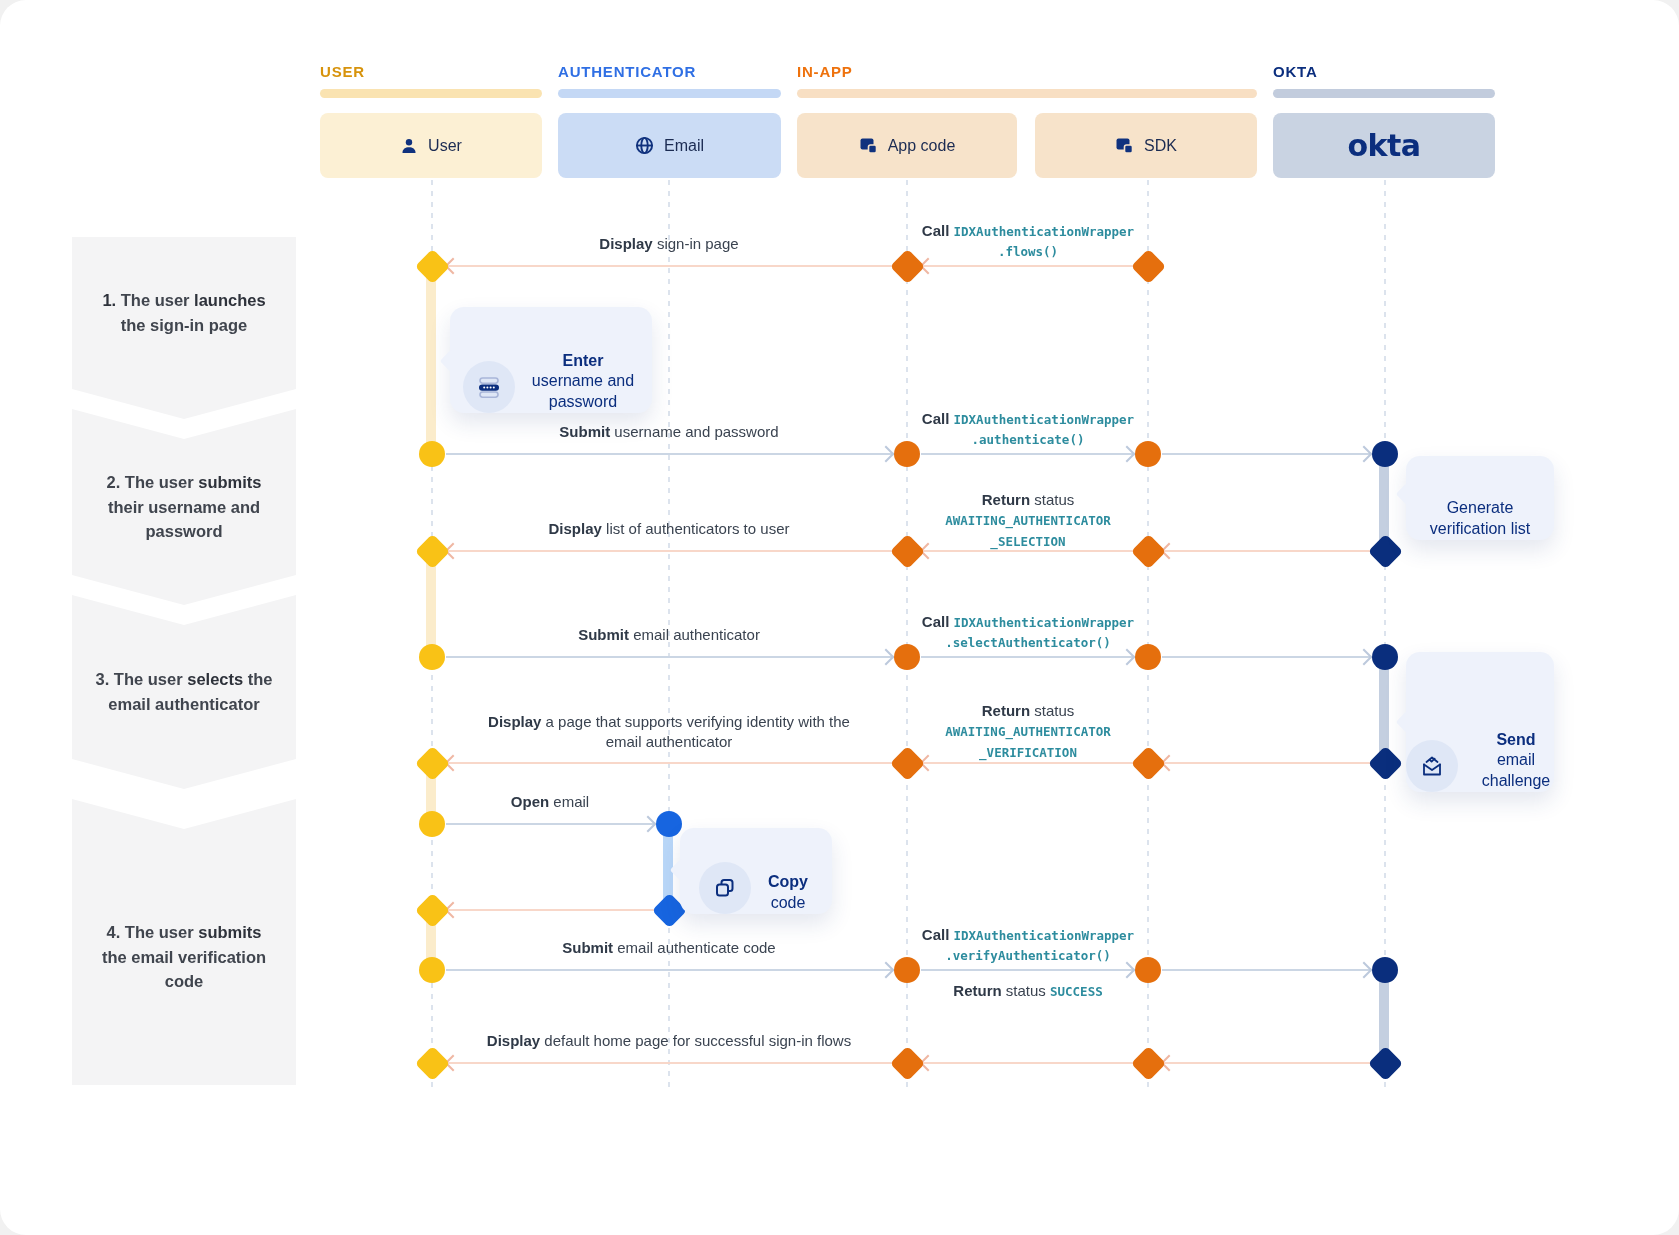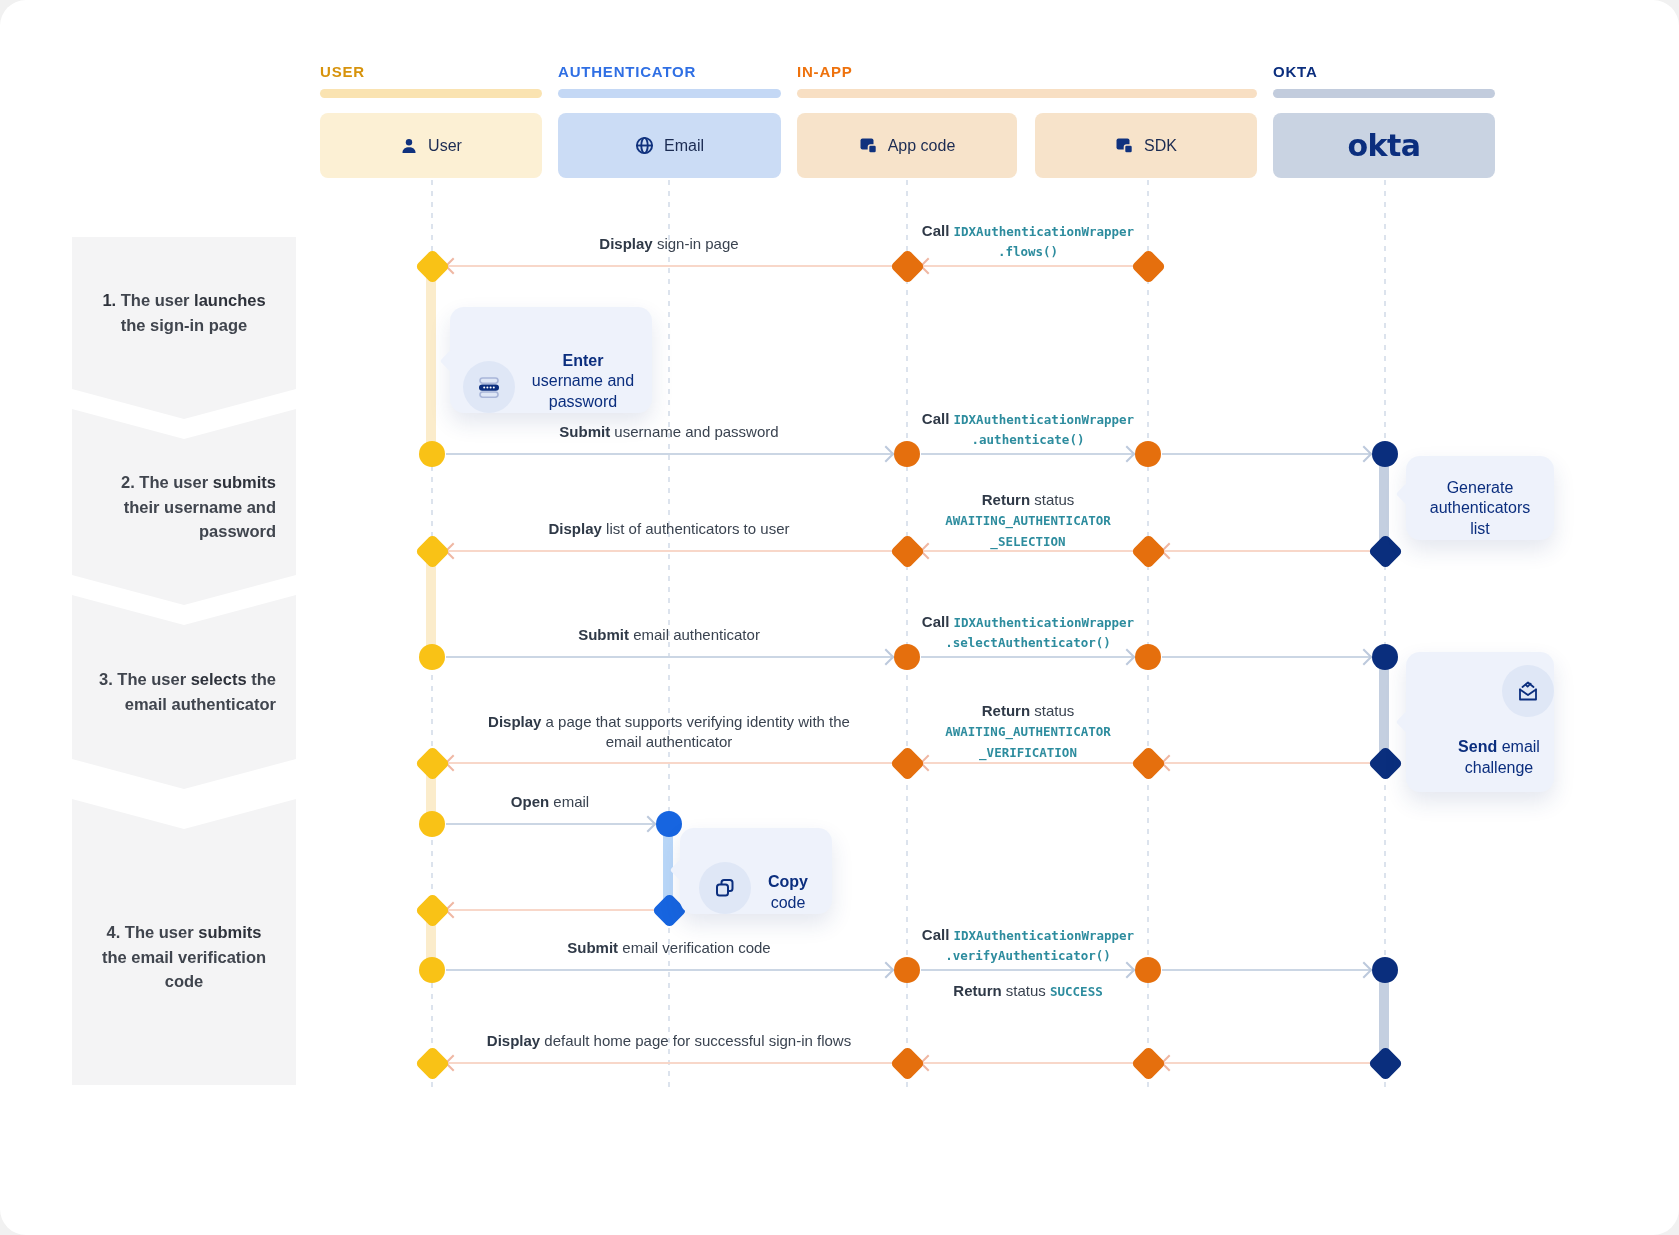--- a/index.html
+++ b/index.html
@@ -54,29 +54,29 @@
   
   .callout{position:absolute;background:var(--callout_bg);border-radius:14px;
     box-shadow:0 10px 22px rgba(35,60,120,.12);display:flex;align-items:flex-end;justify-content:center;
     color:var(--callout_text);font-size:16px;line-height:1.3;text-align:center;}
   .callout .tail{position:absolute;left:-7px;width:16px;height:16px;background:var(--callout_bg);
     transform:rotate(45deg);border-radius:3px;}
   .cicon{width:52px;height:52px;border-radius:50%;background:var(--callout_icon_bg);
     display:flex;align-items:center;justify-content:center;flex:none;}
   .callout b{font-weight:700;}
   .co-row{flex-direction:row;gap:12px;}
-  .co-col{flex-direction:column;gap:20px;}
+  .co-col{flex-direction:row;gap:20px;}
 
   
   .step{position:absolute;left:72px;width:224px;background:var(--step_bg);
     display:flex;align-items:center;justify-content:center;text-align:center;
     font-size:16.5px;line-height:1.5;color:var(--step_text);padding:0 20px;font-weight:bold;}
   .step b{color:#2E323B;}
   .clip-first{clip-path:polygon(0 0,100% 0,100% calc(100% - 30px),50% 100%,0 calc(100% - 30px));padding-bottom:30px;}
-  .clip-mid{clip-path:polygon(0 0,50% 30px,100% 0,100% calc(100% - 30px),50% 100%,0 calc(100% - 30px));padding-top:30px;padding-bottom:30px;text-align:right;}
+  .clip-mid{clip-path:polygon(0 0,50% 30px,100% 0,100% calc(100% - 30px),50% 100%,0 calc(100% - 30px));padding-top:30px;padding-bottom:30px;}
   .clip-last{clip-path:polygon(0 0,50% 30px,100% 0,100% 100%,0 100%);padding-top:30px;}
 </style>
 </head>
 <body>
 
 <div class="canvas">
 
   <div class="glabel gl-user" style="left:320px">USER</div>
   <div class="glabel gl-auth" style="left:558px">AUTHENTICATOR</div>
   <div class="glabel gl-inapp" style="left:797px">IN-APP</div>
@@ -271,21 +271,21 @@
     <b>Return</b><span> status</span><br>
     <span class="code">AWAITING_AUTHENTICATOR</span><br>
     <span class="code">_VERIFICATION</span>
   </div>
 
   <div class="mlabel" style="left:450px;top:792px;width:200px">
     <b>Open</b><span> email</span>
   </div>
 
   <div class="mlabel" style="left:439px;top:938px;width:460px">
-    <b>Submit</b><span> email verification code</span>
+    <b>Submit</b><span> email authenticate code</span>
   </div>
   <div class="mlabel" style="left:888px;top:925px;width:280px">
     <b>Call</b> <span class="code">IDXAuthenticationWrapper</span><br>
     <span class="code">.verifyAuthenticator()</span>
   </div>
 
   <div class="mlabel" style="left:439px;top:1031px;width:460px">
     <b>Display</b><span> default home page for successful sign-in flows</span>
   </div>
   <div class="mlabel" style="left:888px;top:981px;width:280px">
@@ -305,21 +305,21 @@
         <rect x="6" y="20" width="18" height="5.2" rx="2.6" fill="none" stroke="#A9B6D9" stroke-width="1.6"></rect>
       </svg>
     </span>
     <span class="ctext" style="width:112px">
       <b>Enter</b><span> username and password</span>
     </span>
   </div>
 
   <div class="callout" style="left:1406px;top:456px;width:148px;height:84px">
     <span class="tail" style="top:30px"></span>
-    <span class="ctext" style="width:124px">Generate authenticators list</span>
+    <span class="ctext" style="width:124px">Generate verification list</span>
   </div>
 
   <div class="callout co-col" style="left:1406px;top:652px;width:148px;height:140px">
     <span class="tail" style="top:62px"></span>
     <span class="cicon">
       <svg width="28" height="28" viewBox="0 0 28 28" fill="none" stroke="#0B2E7E" stroke-width="1.8" stroke-linecap="round" stroke-linejoin="round">
         <path d="M6 12.5v10h16v-10"></path>
         <path d="M6 12.5l8 5.6 8-5.6"></path>
         <path d="M8.5 10l5.5-4.5L19.5 10"></path>
         <path d="M11.8 7.8l1.8 1.8 3-3"></path>

